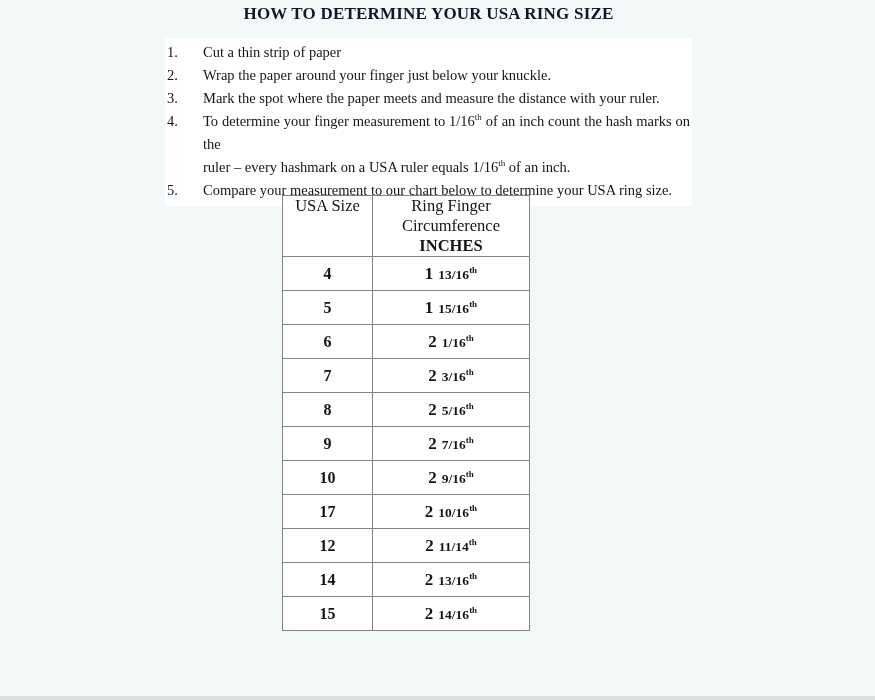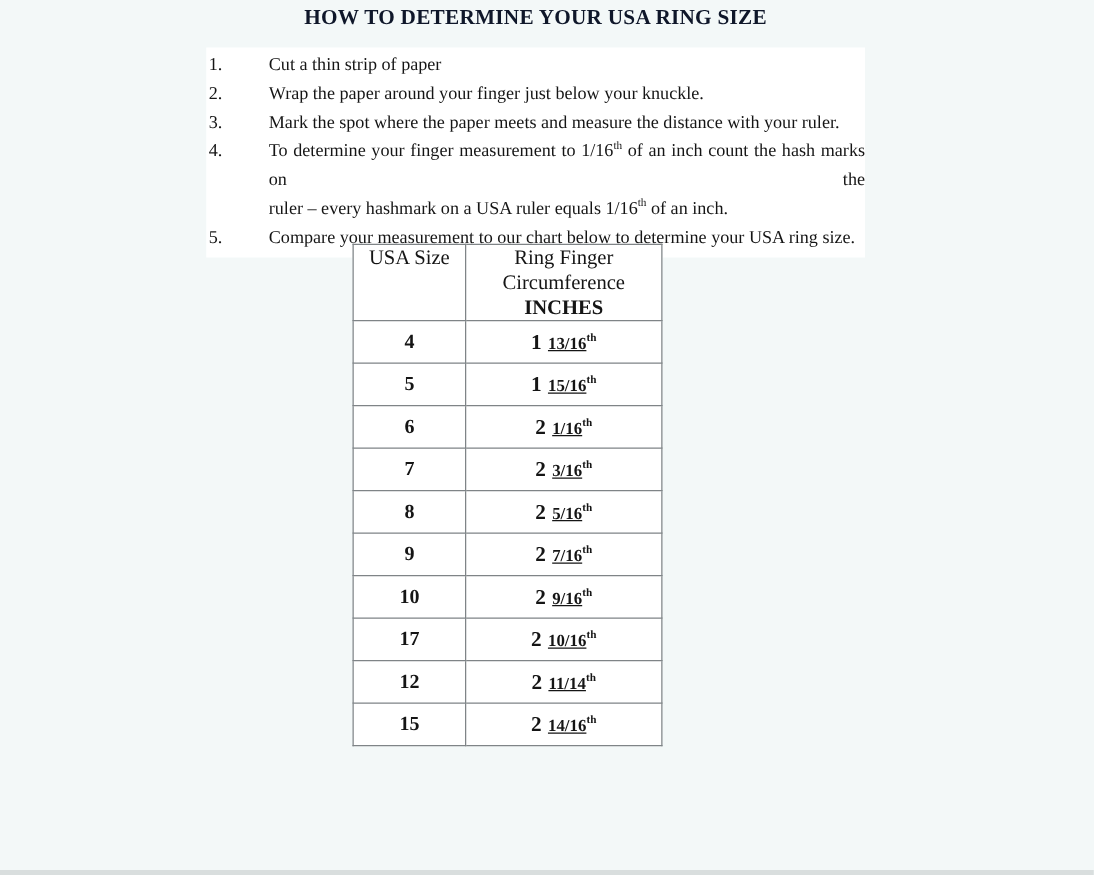--- a/index.html
+++ b/index.html
@@ -39,21 +39,21 @@
     font-size: 14.5px;
     line-height: 23px;
   }
   .li { display: flex; }
   .li .num {
     width: 38px;
     flex: 0 0 38px;
     padding-left: 2px;
     box-sizing: border-box;
   }
-  .li .li-text { width: 487px; margin-left: 12px; }
+  .li .li-text { width: 487px; }
   .just-line {
     text-align: justify;
     text-align-last: justify;
   }
   sup {
     font-size: 0.62em;
     line-height: 0;
     vertical-align: super;
   }
 
@@ -93,21 +93,21 @@
     vertical-align: middle;
     font-weight: bold;
     font-size: 16px;
   }
   td.circ-cell {
     text-align: center;
     vertical-align: middle;
     font-weight: bold;
   }
   td.circ-cell .whole { font-size: 17px; }
-  td.circ-cell .frac  { font-size: 13.5px; margin-left: 5px; text-decoration: underline; }
+  td.circ-cell .frac  { font-size: 13.5px; margin-left: 5px; }
   td.circ-cell sup    { font-size: 9px; font-weight: bold; }
 
   .bottom-strip {
     position: absolute;
     left: 0;
     bottom: 0;
     width: 875px;
     height: 4px;
     background: #d9dede;
   }
@@ -200,20 +200,24 @@
     <td class="size-cell">17</td>
     <td class="circ-cell"><span class="whole">2</span><span class="frac">10/16</span><sup>th</sup></td>
   </tr>
 
   <tr>
     <td class="size-cell">12</td>
     <td class="circ-cell"><span class="whole">2</span><span class="frac">11/14</span><sup>th</sup></td>
   </tr>
 
 
+  <tr>
+    <td class="size-cell">14</td>
+    <td class="circ-cell"><span class="whole">2</span><span class="frac">13/16</span><sup>th</sup></td>
+  </tr>
 
   <tr>
     <td class="size-cell">15</td>
     <td class="circ-cell"><span class="whole">2</span><span class="frac">14/16</span><sup>th</sup></td>
   </tr>
 </tbody>
 </table>
 
 <div class="bottom-strip"></div>
 

